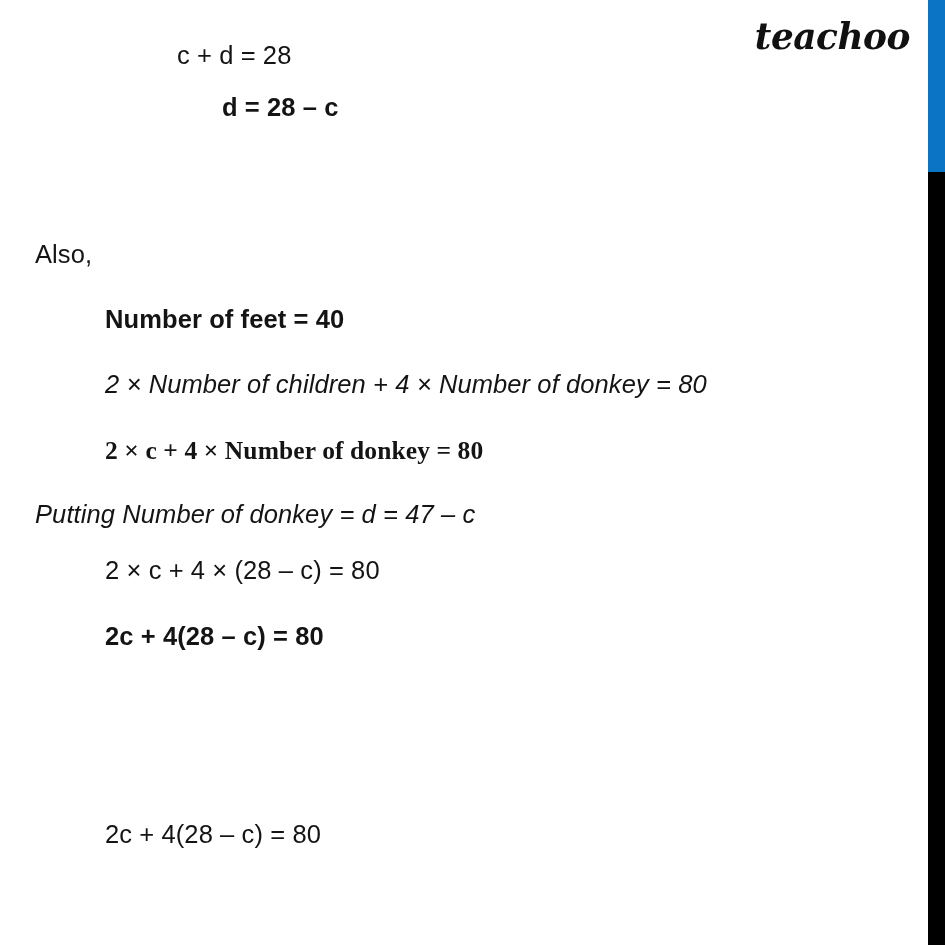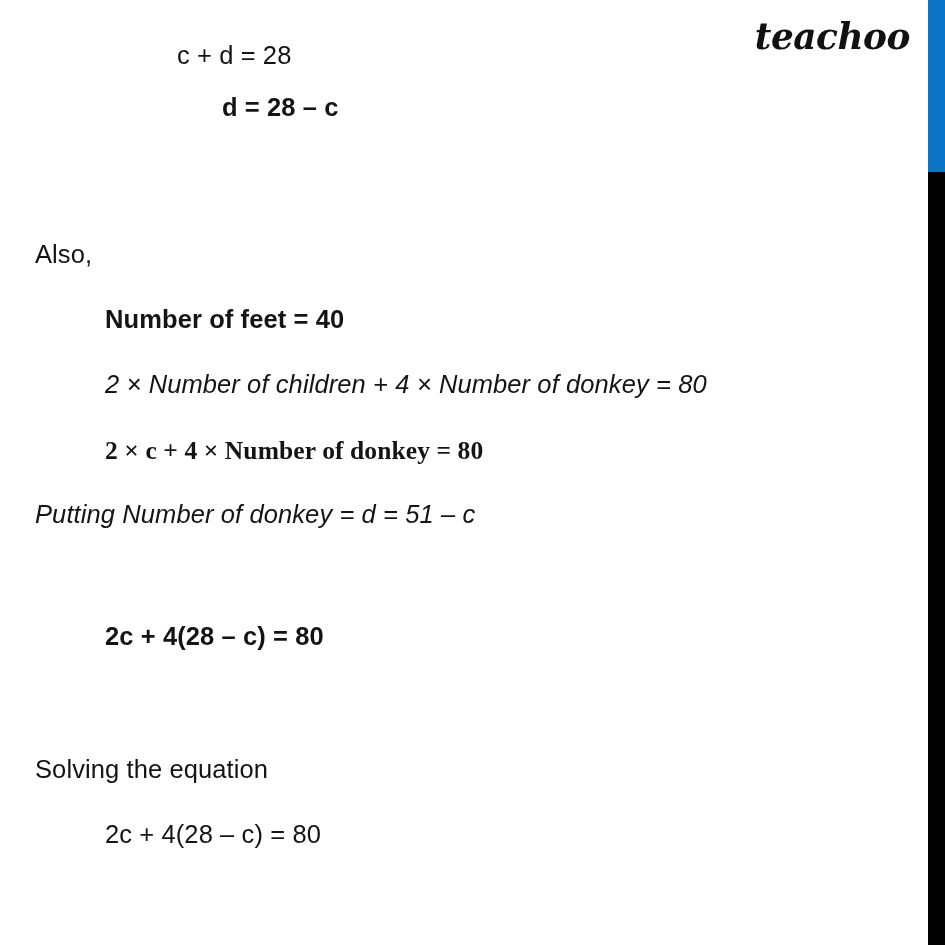--- a/index.html
+++ b/index.html
@@ -99,19 +99,19 @@
 
   <div class="brand">teachoo</div>
 
   <div class="content" id="content">
       <div class="line ind-2" style="top: 41px;">c + d = 28</div>
       <div class="line ind-2 b" style="top: 93px; margin-left: 45px;">d = 28 – c</div>
       <div class="line ind-0" style="top: 240px;">Also,</div>
       <div class="line ind-1 b" style="top: 305px;">Number of feet = 40</div>
       <div class="line ind-1" style="top: 370px; font-style: italic;">2 × Number of children + 4 × Number of donkey = 80</div>
       <div class="line ind-1 b" style="top: 436px; font-family: Liberation Serif, serif;">2 × c + 4 × Number of donkey = 80</div>
-      <div class="line ind-0 i" style="top: 500px;">Putting Number of donkey = d = 51 – c</div>
+      <div class="line ind-0 i" style="top: 500px;">Putting Number of donkey = d = 47 – c</div>
+      <div class="line ind-1" style="top: 556px;">2 × c + 4 × (28 – c) = 80</div>
       <div class="line ind-1 b" style="top: 622px;">2c + 4(28 – c) = 80</div>
-      <div class="line ind-0" style="top: 755px;">Solving the equation</div>
       <div class="line ind-1" style="top: 820px;">2c + 4(28 – c) = 80</div>
     </div>
 
 </div>
 
 </body></html>

